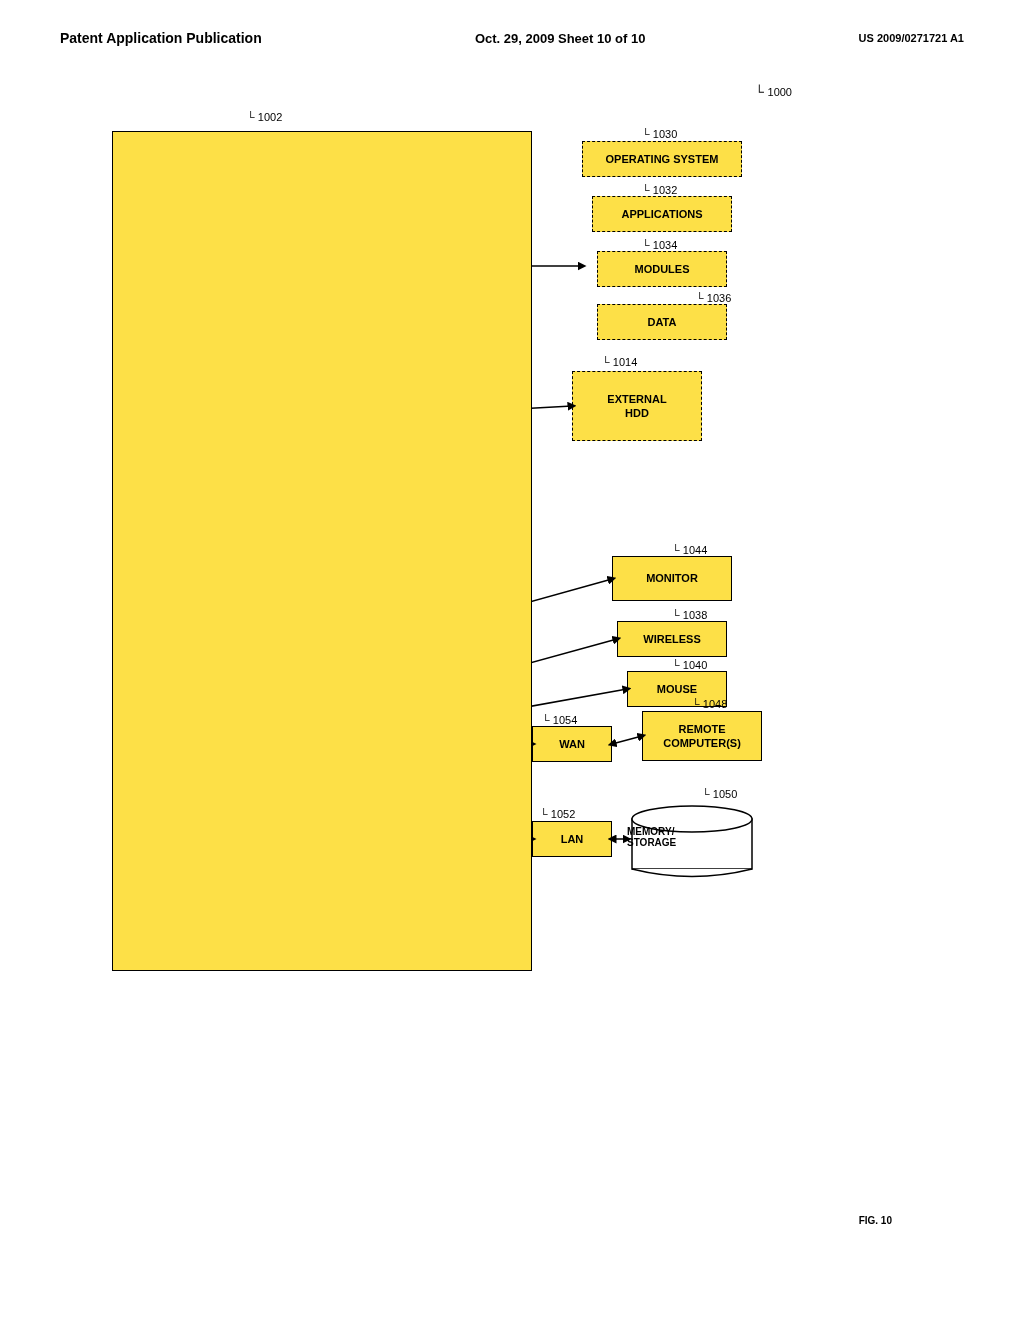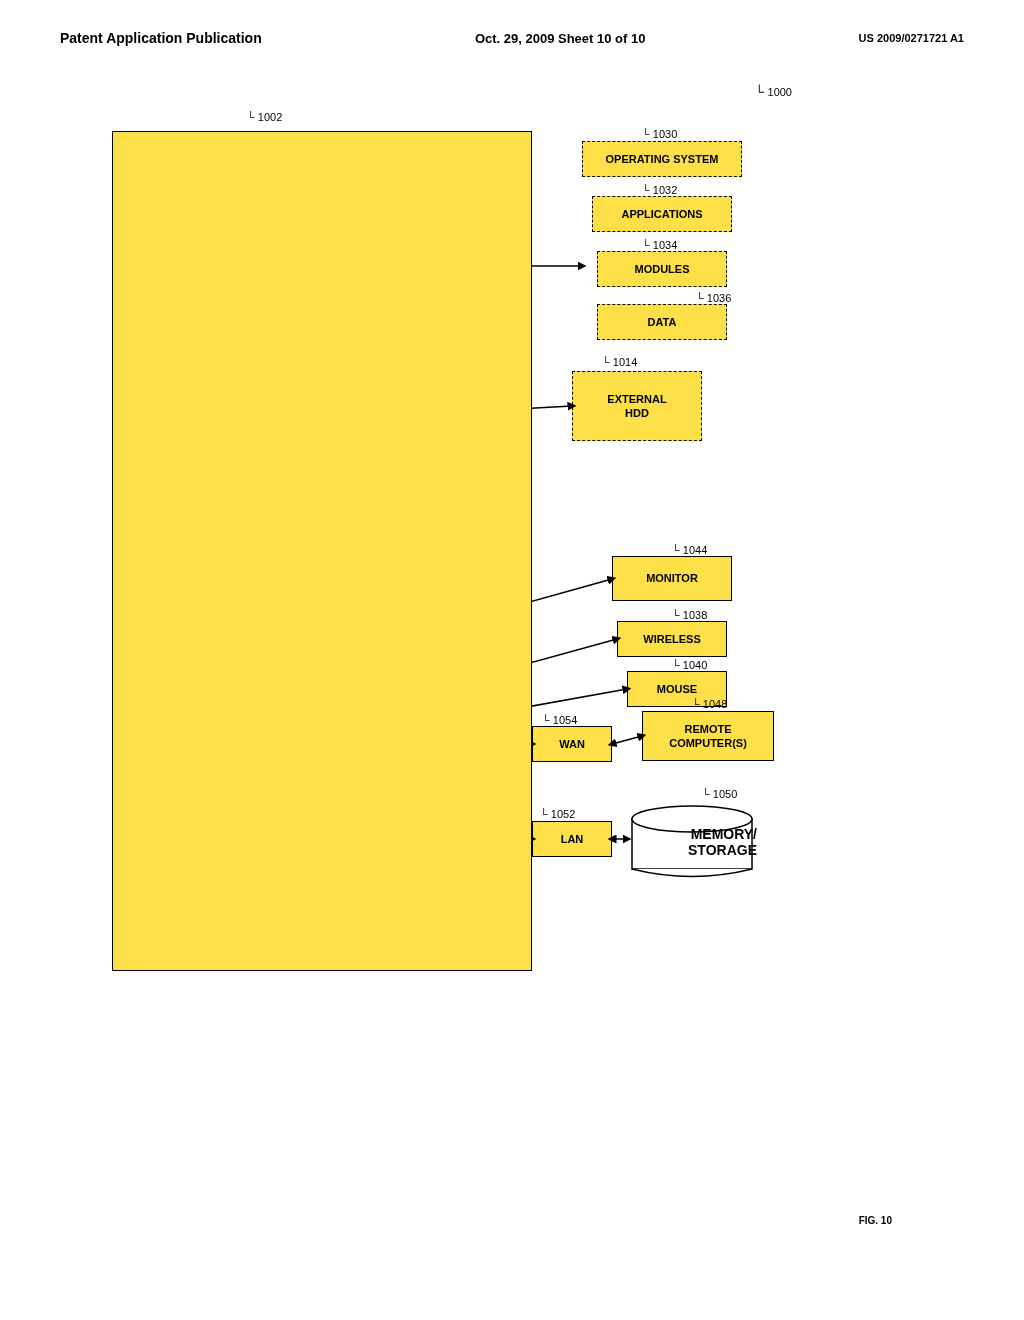--- a/index.html
+++ b/index.html
@@ -191,35 +191,35 @@
     <div class="ref-label" style="top:593px; left:620px;">└ 1040</div>
 
     <div class="ref-label" style="top:635px; left:235px;">└ 1042(WIRED/WIRELESS)</div>
 
     <div class="box" style="left:270px; top:660px; width:100px; height:36px;">MODEM</div>
     <div class="ref-label" style="top:648px; left:290px;">└ 1058</div>
 
     <div class="box" style="left:480px; top:660px; width:80px; height:36px;">WAN</div>
     <div class="ref-label" style="top:648px; left:490px;">└ 1054</div>
 
-    <div class="box" style="left:590px; top:645px; width:132px; height:50px;">REMOTE<br>COMPUTER(S)</div>
+    <div class="box" style="left:590px; top:645px; width:120px; height:50px;">REMOTE<br>COMPUTER(S)</div>
     <div class="ref-label" style="top:632px; left:640px;">└ 1048</div>
 
     <div class="ref-label" style="top:760px; left:240px;">(WIRED/WIRELESS)</div>
 
     <div class="box" style="left:480px; top:755px; width:80px; height:36px;">LAN</div>
     <div class="ref-label" style="top:742px; left:488px;">└ 1052</div>
 
     <div style="position:absolute; left:575px; top:735px;">
       <svg width="130" height="90">
         <rect x="5" y="18" width="120" height="50" fill="white" stroke="black" stroke-width="1.5"></rect>
         <ellipse cx="65" cy="18" rx="60" ry="13" fill="white" stroke="black" stroke-width="1.5"></ellipse>
         <path d="M 5 68 Q 65 83 125 68" fill="white" stroke="black" stroke-width="1.5"></path>
       </svg>
-      <div style="position:absolute; top:25px; left:0; width:130px; text-align:right; font-size:14px; font-weight:bold;">MEMORY/<br>STORAGE</div>
+      <div style="position:absolute; top:25px; left:0; width:130px; text-align:left; font-size:10px; font-weight:bold;">MEMORY/<br>STORAGE</div>
     </div>
     <div class="ref-label" style="top:722px; left:650px;">└ 1050</div>
 
     <svg class="arrows-svg">
       <defs>
         <marker id="arrow" markerWidth="6" markerHeight="6" refX="3" refY="3" orient="auto">
           <path d="M0,0 L6,3 L0,6 Z" fill="#000"></path>
         </marker>
         <marker id="arrow-start" markerWidth="6" markerHeight="6" refX="3" refY="3" orient="auto-start-reverse">
           <path d="M0,0 L6,3 L0,6 Z" fill="#000"></path>

